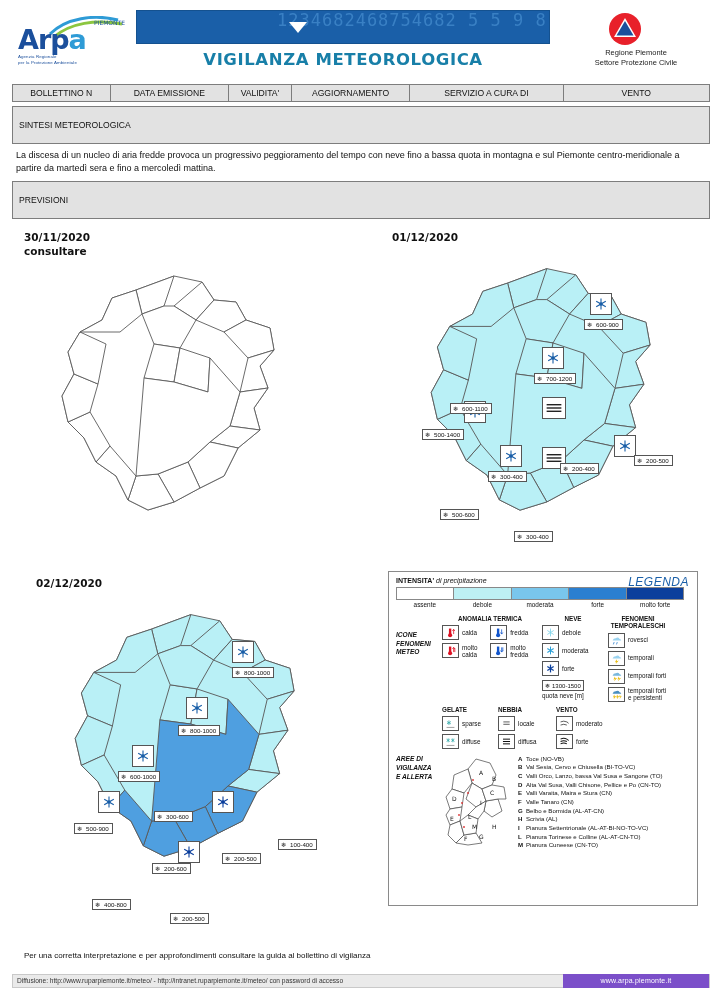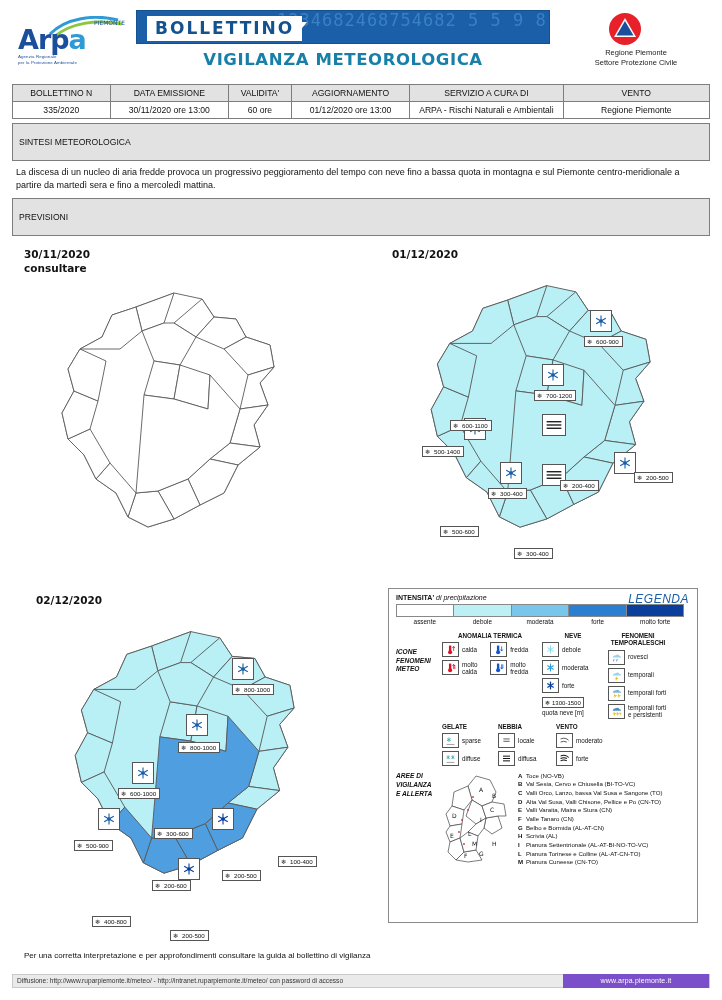--- a/index.html
+++ b/index.html
@@ -198,21 +198,20 @@
         <path d="M6,21 C22,7 48,3 74,8" stroke="#8cc63f" stroke-width="3" fill="none"></path>
         <text x="46" y="9" font-size="6" fill="#1b4f9c" font-family="DejaVu Sans, sans-serif">PIEMONTE</text>
       </svg>
       <div class="arpa-word">Arp<span class="arpa-a2">a</span></div>
       <div class="arpa-sub">Agenzia Regionale<br>per la Protezione Ambientale</div>
     </div>
 
     <div class="banner">
       <div class="banner-top">
         <div class="banner-digits">1234682468754682 5 5 9 8 6 2 2 1 3 5 2 2 5 4 6 8 7 5 4 6 8</div>
-        <div class="banner-title">BOLLETTINO</div>
         <div class="banner-arrow"></div>
       </div>
       <div class="banner-sub">VIGILANZA METEOROLOGICA</div>
     </div>
 
     <div class="logo-right">
       <div class="prot-triangle">
         <svg viewBox="0 0 34 34" width="34" height="34">
           <circle cx="17" cy="17" r="16" fill="#e8202a"></circle>
           <polygon points="17,6 28,25 6,25" fill="#ffffff"></polygon>
@@ -228,28 +227,20 @@
 
   <table class="info">
     <tbody>
         <tr>
       <th style="width:14%">BOLLETTINO N</th>
       <th style="width:17%">DATA EMISSIONE</th>
       <th style="width:9%">VALIDITA'</th>
       <th style="width:17%">AGGIORNAMENTO</th>
       <th style="width:22%">SERVIZIO A CURA DI</th>
       <th style="width:21%">VENTO</th>
-    </tr>
-    <tr>
-      <td>335/2020</td>
-      <td>30/11/2020 ore 13:00</td>
-      <td>60 ore</td>
-      <td>01/12/2020 ore 13:00</td>
-      <td>ARPA - Rischi Naturali e Ambientali</td>
-      <td>Regione Piemonte</td>
     </tr>
   </tbody>
     </table>
 
   <div class="section-bar">SINTESI METEOROLOGICA</div>
   <div class="synth-text">La discesa di un nucleo di aria fredde provoca un progressivo peggioramento del tempo con neve fino a bassa quota in montagna e sul Piemonte centro-meridionale a partire da martedì sera  e fino a mercoledì mattina.</div>
 
   <div class="section-bar prev">PREVISIONI</div>
 
   <div class="maps">

